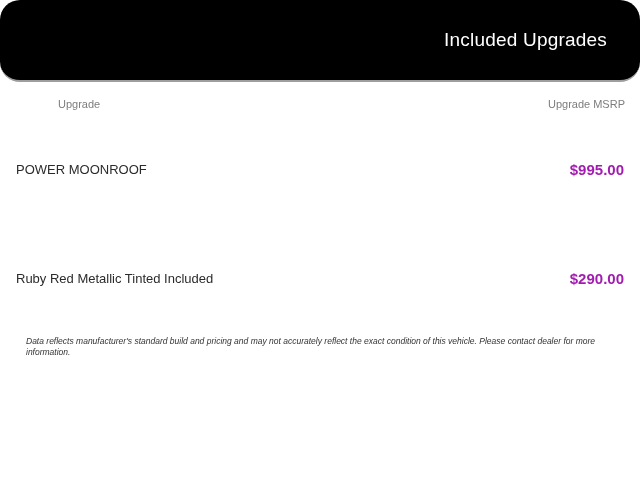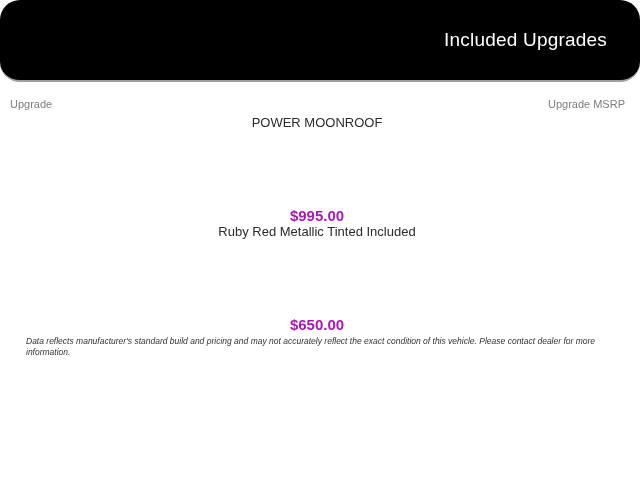--- a/index.html
+++ b/index.html
@@ -33,32 +33,32 @@
     letter-spacing: 0.2px;
   }
   .col-head {
     display: flex;
     justify-content: space-between;
     align-items: baseline;
     padding: 16px 15px 0 10px;
     color: #7d7d7d;
     font-size: 11px;
     line-height: 13px;
+    margin-left: 48px;
   }
   .rows {
     margin-top: 4px;
   }
   .row {
     box-sizing: border-box;
     height: 109px;
     display: flex;
     align-items: center;
     justify-content: space-between;
-    padding: 0 16px 0 10px;
-    flex-direction: column;
+    padding: 0 16px 0 16px;
   }
   .row-name {
     color: #2b2b2b;
     font-size: 13px;
     font-weight: 400;
   }
   .row-price {
     color: #a21caf;
     font-size: 15px;
     font-weight: 700;
@@ -88,21 +88,21 @@
 
   <div class="rows">
 
     <div class="row">
       <span class="row-name">POWER MOONROOF</span>
       <span class="row-price">$995.00</span>
     </div>
 
     <div class="row">
       <span class="row-name">Ruby Red Metallic Tinted Included</span>
-      <span class="row-price">$650.00</span>
+      <span class="row-price">$290.00</span>
     </div>
 
 
   </div>
 
   <div class="disclaimer">Data reflects manufacturer's standard build and pricing and may not accurately reflect the exact condition of this vehicle. Please contact dealer for more information.</div>
 
 </div>
 
 </body></html>

